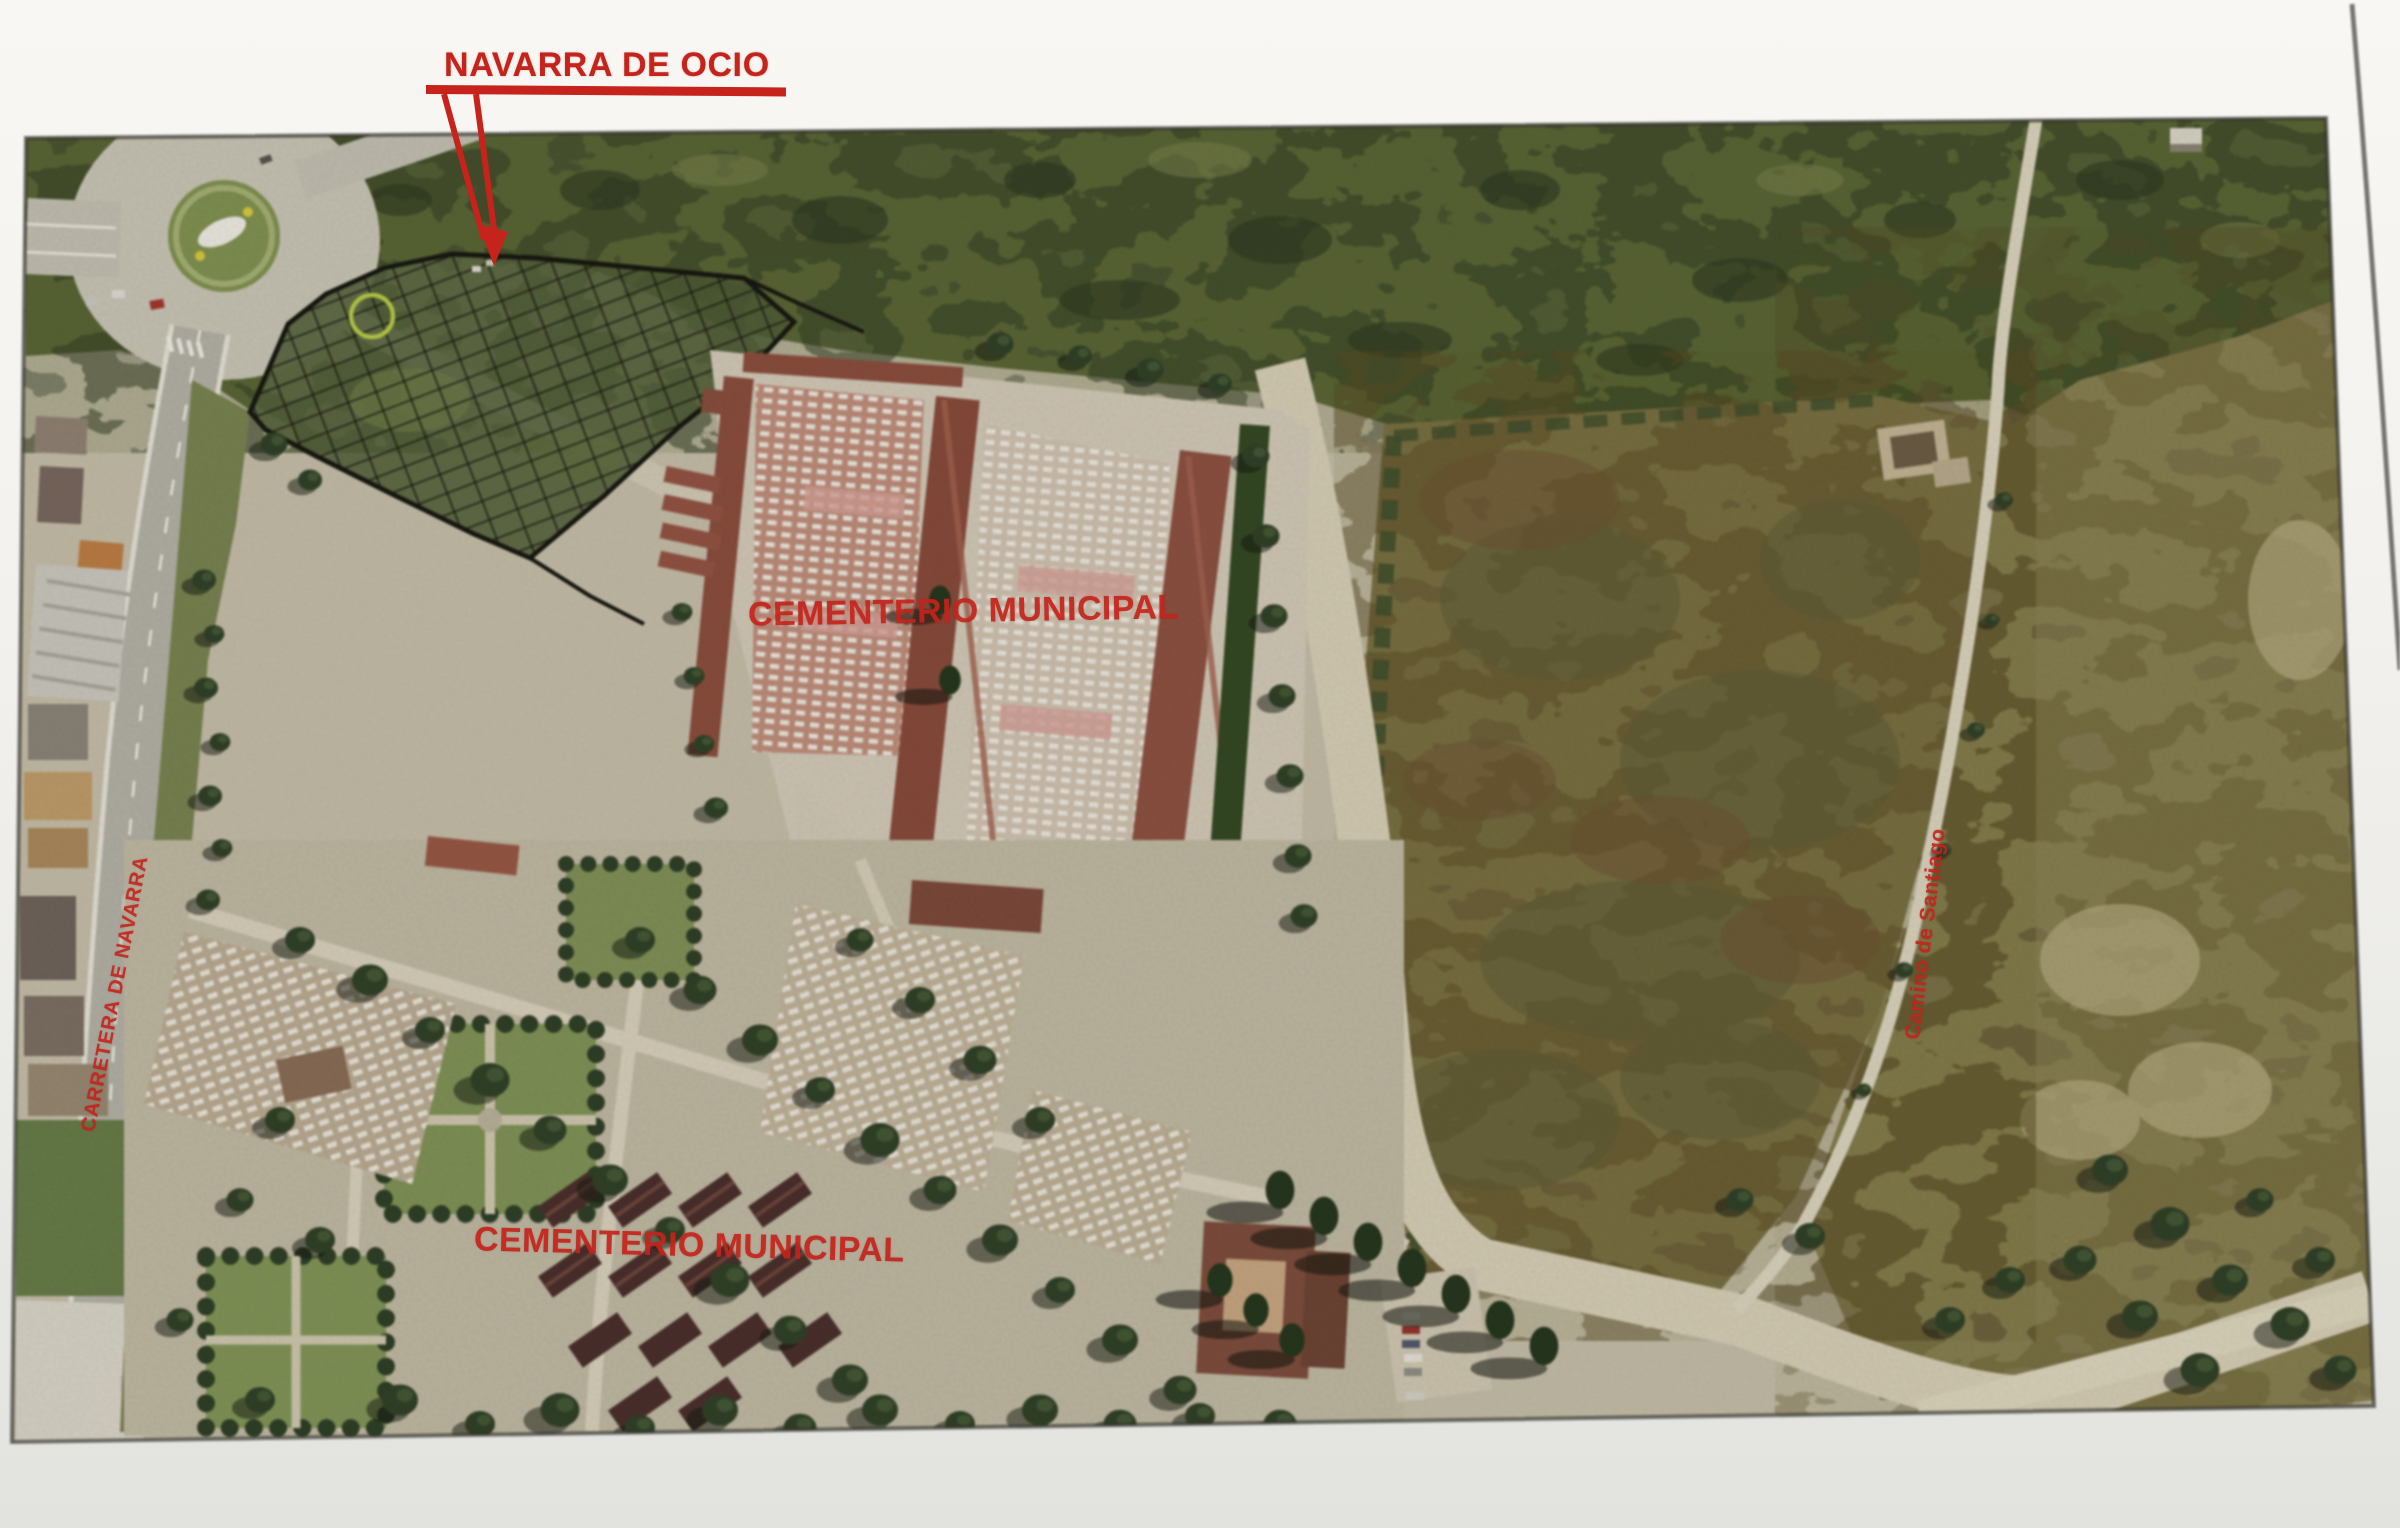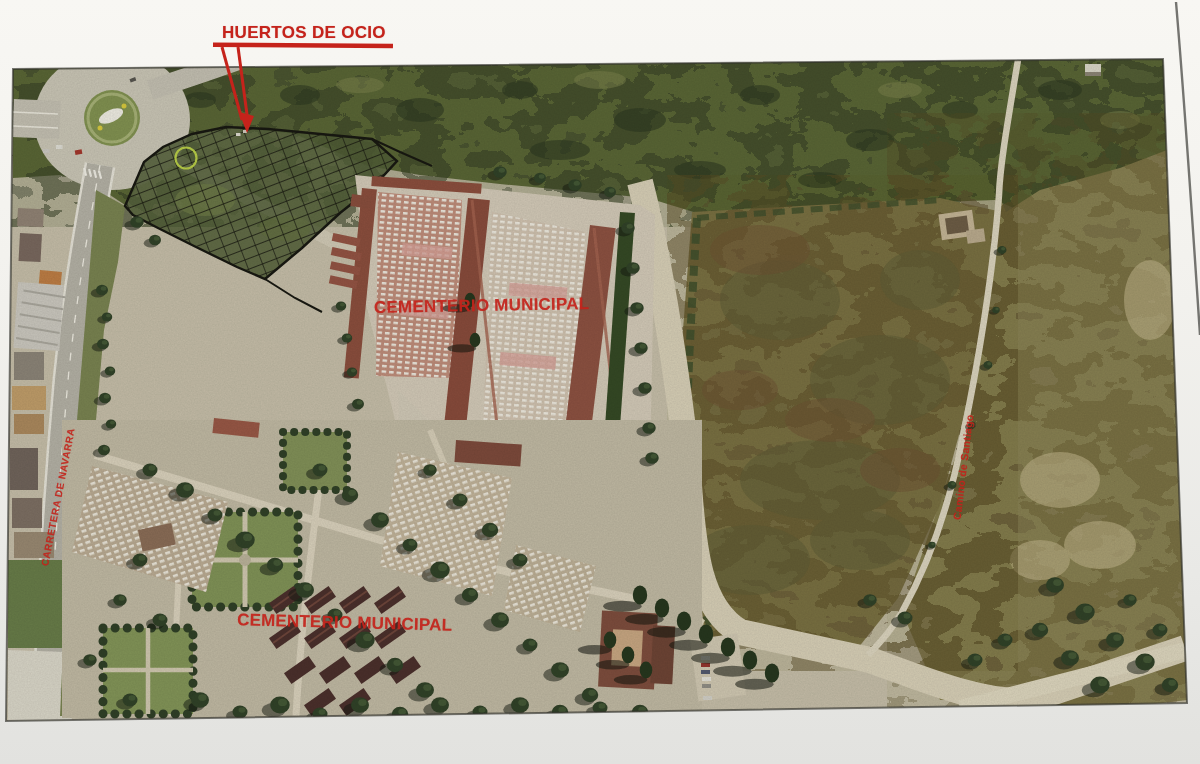--- a/index.html
+++ b/index.html
@@ -428,19 +428,19 @@
 <path d="M1176,2 C1186,120 1193,230 1200,335" fill="none" stroke="#53534d" stroke-width="2.4" opacity=".8"></path>
 </svg>
 
 <svg class="overlay" width="1200" height="764" viewBox="0 0 1200 764">
   <rect class="annot-fill" x="213" y="42.5" width="180" height="4.5" transform="rotate(.4 213 42)"></rect>
   <line class="annot-stroke" x1="222" y1="47" x2="242" y2="120" stroke-width="3"></line>
   <line class="annot-stroke" x1="238" y1="47" x2="248" y2="122" stroke-width="3"></line>
   <polygon class="annot-fill" points="239,112 254,116 247,133"></polygon>
 </svg>
 
-<div class="red-label title-label">HUERTOS DE OCIO</div>
+<div class="red-label title-label">NAVARRA DE OCIO</div>
 <div class="red-label cem1">CEMENTERIO MUNICIPAL</div>
 <div class="red-label cem2">CEMENTERIO MUNICIPAL</div>
 <div class="red-label road-left">CARRETERA DE NAVARRA</div>
 <div class="red-label road-right">Camino de Santiago</div>
 
 </div>
 
 </body></html>

